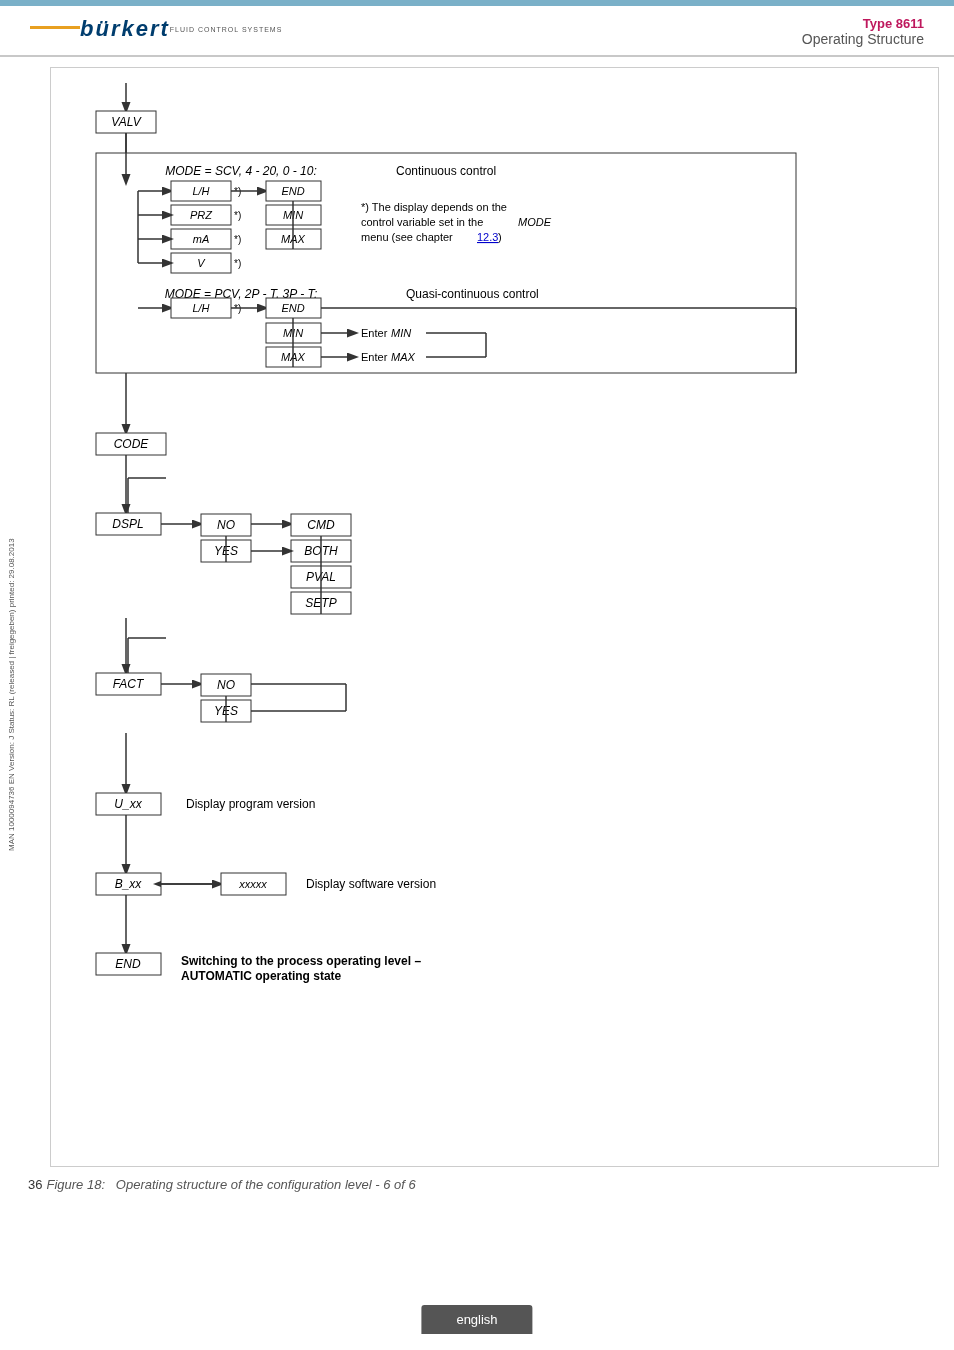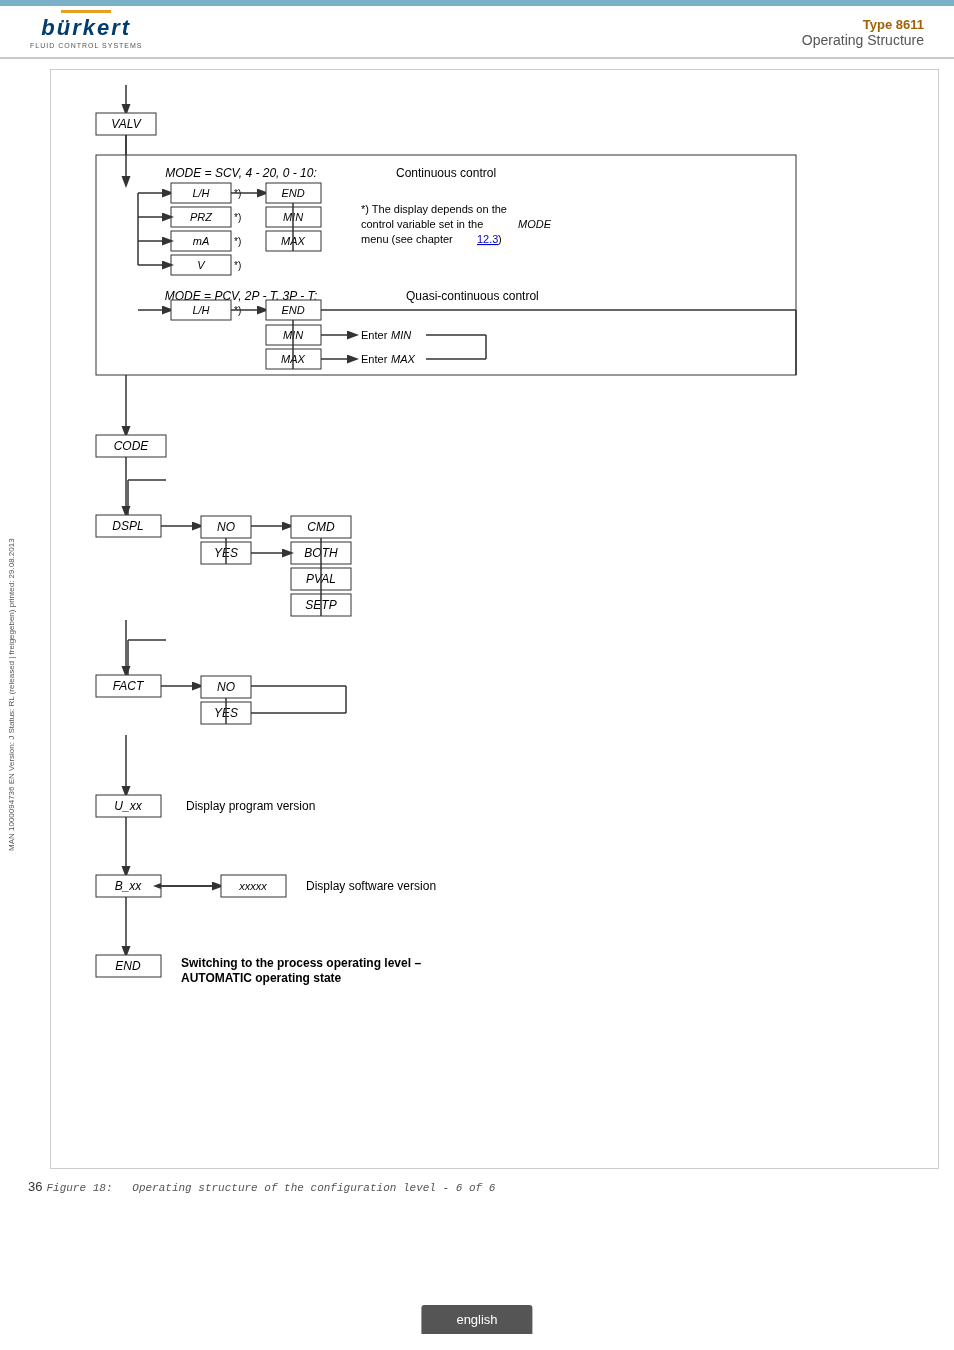--- a/index.html
+++ b/index.html
@@ -22,21 +22,21 @@
       position: relative;
     }
     .header-top-bar {
       position: absolute;
       top: 0; left: 0; right: 0;
       height: 6px;
       background: #7ab0c8;
     }
     .logo-area {
       display: flex;
-      flex-direction: column;
+      flex-direction: row;
       align-items: center;
     }
     .logo-burkert {
       font-size: 22px;
       font-weight: bold;
       color: #003d6e;
       letter-spacing: 2px;
       font-style: italic;
     }
     .logo-subtitle {
@@ -51,21 +51,21 @@
       background: #e8a020;
       margin-bottom: 2px;
     }
     .header-right {
       text-align: right;
       margin-top: 6px;
     }
     .header-right .type-label {
       font-weight: bold;
       font-size: 13px;
-      color: #a16207;
+      color: #be185d;
     }
     .header-right .sub-label {
       font-size: 14px;
       color: #555;
     }
 
     
     .sidebar-text {
       position: absolute;
       left: 0;
@@ -312,21 +312,21 @@
       <text x="115" y="897" font-family="Arial" font-size="12" font-weight="bold" text-anchor="start">AUTOMATIC operating state</text>
 
       <line x1="60" y1="50" x2="60" y2="70" stroke="#333" stroke-width="1.5"></line>
 
     </svg>
   </div>
 </div>
 
 <div style="position: relative; margin: 5px 15px 0 28px; display: flex; align-items: baseline; gap: 4px;">
   <span style="font-size:13px; color:#333; font-weight:normal;">36</span>
-  <span style="font-size:11px; color:#555; font-style:italic;font-family:Liberation Mono, monospace;">
+  <span style="font-size:13px; color:#555; font-style:italic;">
     <span>Figure 18:</span>
     &nbsp;
     <span>Operating structure of the configuration level - 6 of 6</span>
   </span>
 </div>
 
 <div style="position: fixed; bottom: 16px; left: 50%; transform: translateX(-50%);">
   <div style="background:#555; color:#fff; padding:7px 35px; font-size:13px; border-radius:3px 3px 0 0; cursor:pointer;">english</div>
 </div>
 

